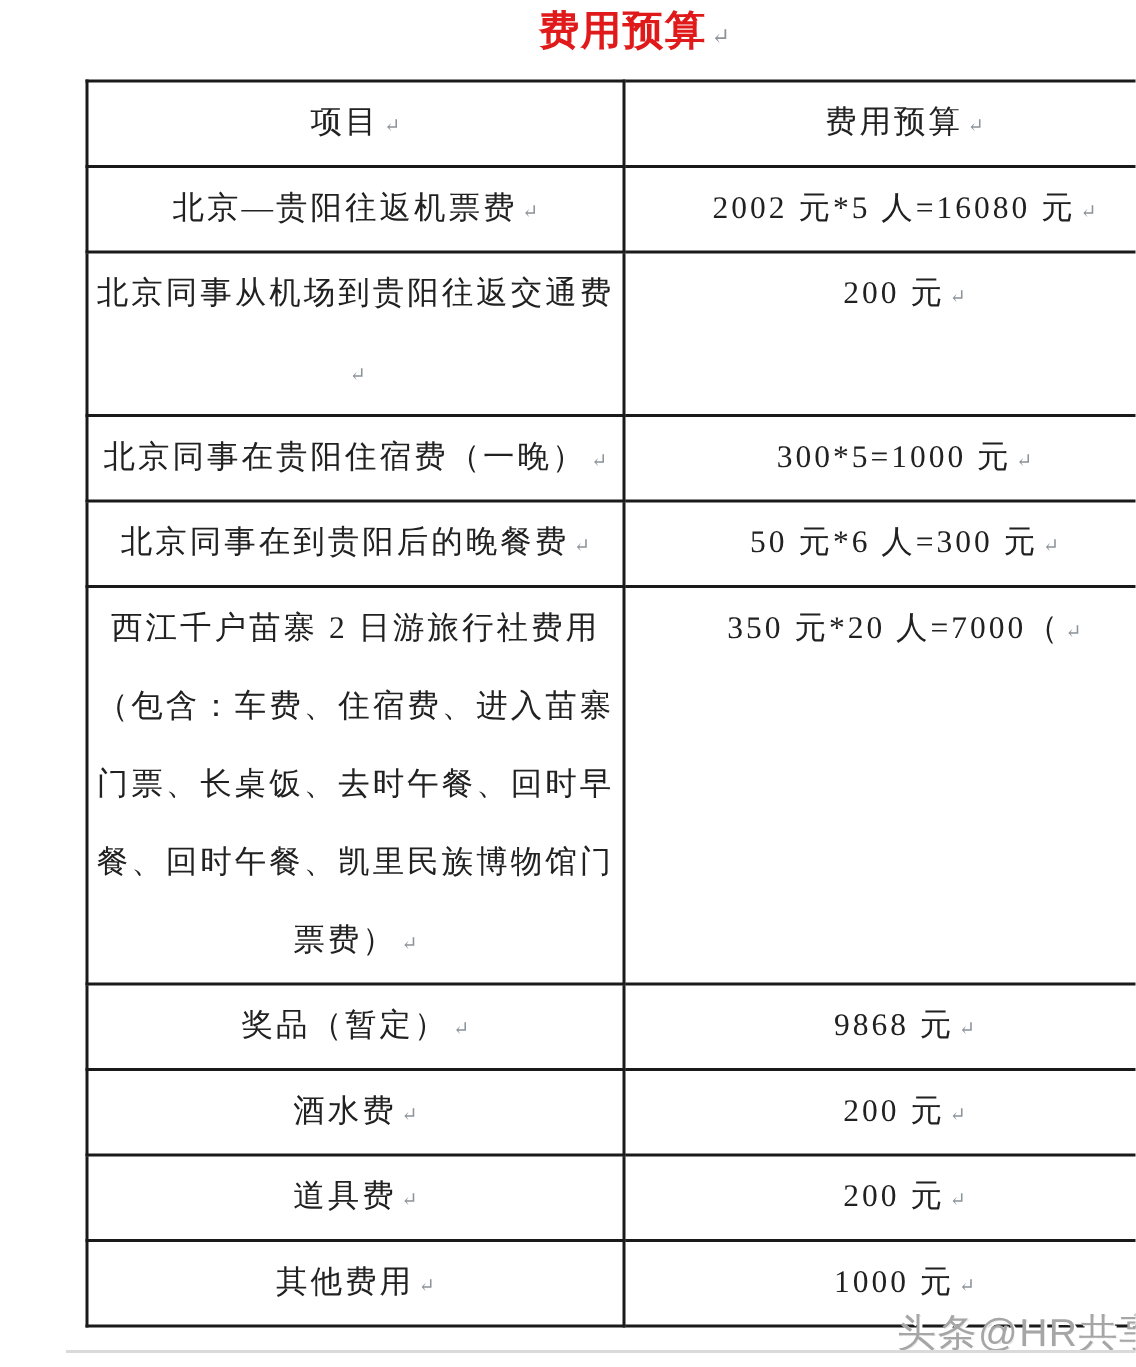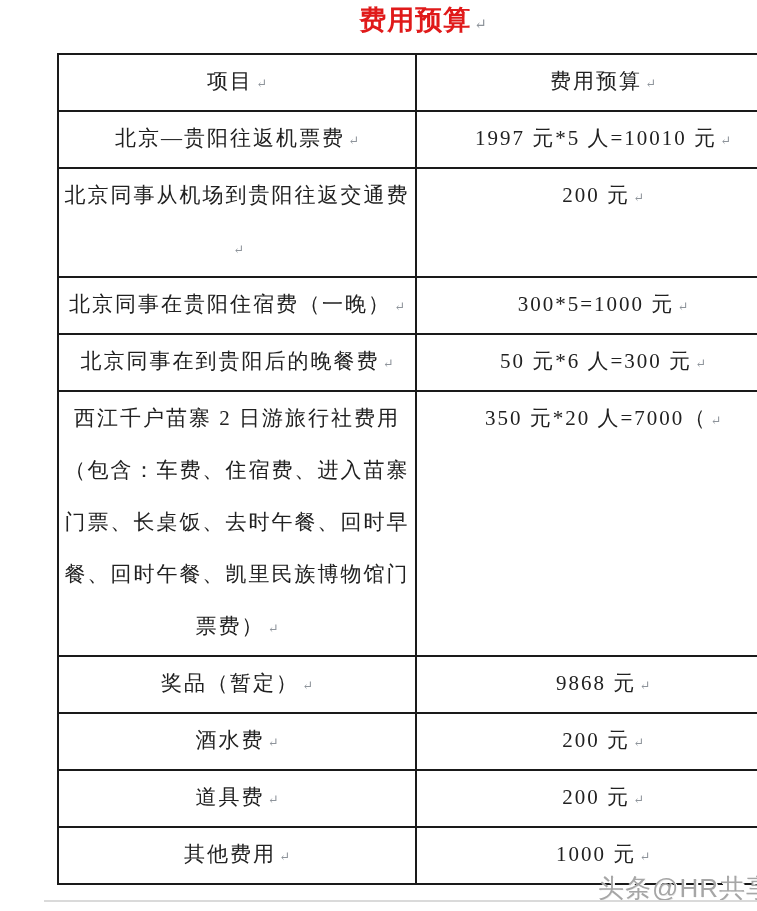--- a/index.html
+++ b/index.html
@@ -99,21 +99,21 @@
       </colgroup>
     <thead>
       <tr>
         <th><span>项目</span><span class="pmark">↵</span></th>
         <th><span>费用预算</span><span class="pmark">↵</span></th>
       </tr>
     </thead>
     <tbody>
         <tr>
           <td><span>北京—贵阳往返机票费</span><span class="pmark">↵</span></td>
-          <td><span>1997 元*5 人=10010 元</span><span class="pmark">↵</span></td>
+          <td><span>2002 元*5 人=16080 元</span><span class="pmark">↵</span></td>
         </tr>
         <tr>
           <td><span>北京同事从机场到贵阳往返交通费</span><span class="pmark">↵</span></td>
           <td><span>200 元</span><span class="pmark">↵</span></td>
         </tr>
         <tr>
           <td><span>北京同事在贵阳住宿费（一晚）</span><span class="pmark">↵</span></td>
           <td><span>300*5=1000 元</span><span class="pmark">↵</span></td>
         </tr>
         <tr>

